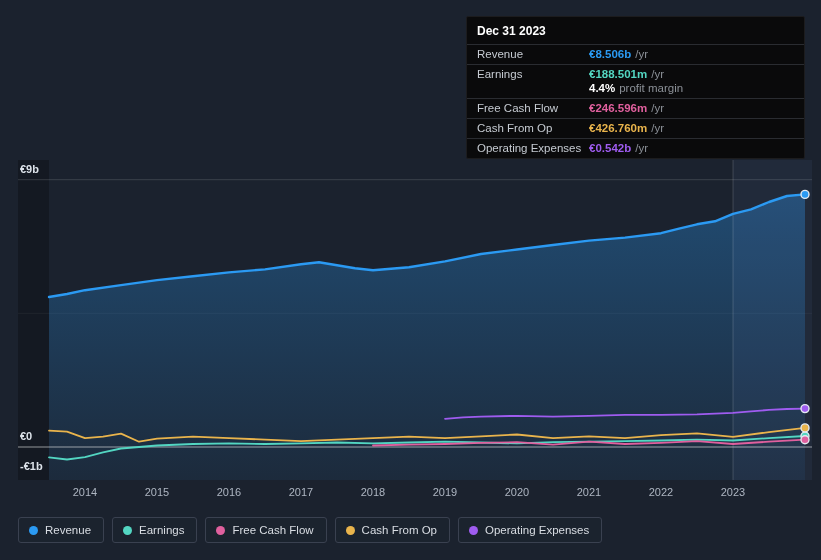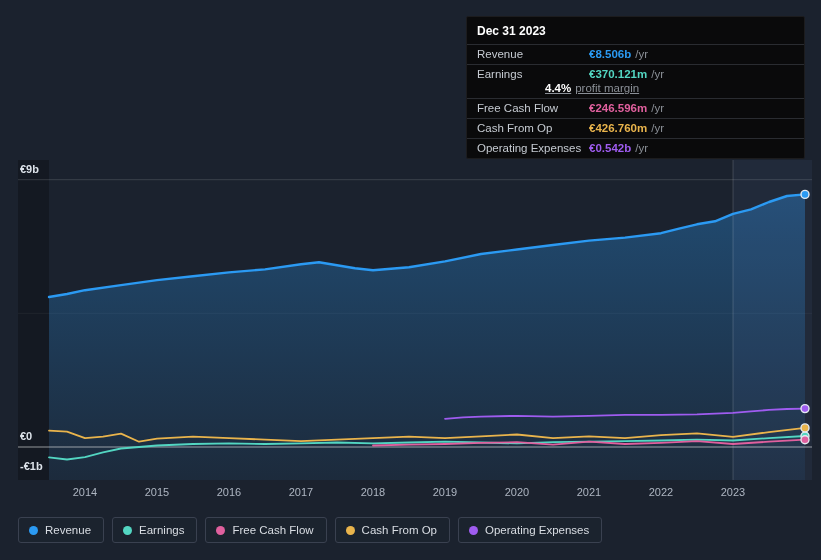--- a/index.html
+++ b/index.html
@@ -10,21 +10,21 @@
 
   
   .tooltip { position:absolute; left:466px; top:16px; width:339px; background:#0a0a0b;
              border:1px solid #1c1c1e; border-radius:2px; z-index:5; font-size:11.5px; color:#c6cbd2; }
   .tt-title { padding:7px 10px 6px 10px; font-weight:bold; color:#ffffff; font-size:12px; }
   .tt-row { border-top:1px solid #2a2c31; padding:3px 10px 4px 10px; }
   .tt-main { display:flex; align-items:baseline; }
   .tt-label { width:112px; flex:0 0 112px; color:#c6cbd2; }
   .tt-value b { font-weight:bold; }
   .tt-suffix { color:#8b9097; margin-left:4px; }
-  .tt-sub { margin-left:68px; padding-top:2px; color:#8b9097;text-decoration:underline; }
+  .tt-sub { margin-left:112px; padding-top:2px; color:#8b9097; }
   .tt-sub b { color:#ffffff; font-weight:bold; margin-right:4px; }
 
   
   .legend { position:absolute; left:18px; top:517px; display:flex; gap:8px; z-index:4; }
   .legend-item { display:flex; align-items:center; gap:7px; padding:6px 12px 6px 10px;
                  border:1px solid #3a4150; border-radius:3px; background:rgba(28,36,48,0.55);
                  color:#d9dde3; font-size:11.5px; cursor:pointer; white-space:nowrap; }
   .legend-dot { width:9px; height:9px; border-radius:50%; flex:0 0 9px; }
 </style>
 </head>
@@ -38,21 +38,21 @@
     <div class="tt-row">
       <div class="tt-main">
         <span class="tt-label">Revenue</span>
         <span class="tt-value"><b style="color: rgb(43, 154, 243);">€8.506b</b><span class="tt-suffix">/yr</span></span>
       </div>
     </div>
 
     <div class="tt-row">
       <div class="tt-main">
         <span class="tt-label">Earnings</span>
-        <span class="tt-value"><b style="color: rgb(83, 214, 194);">€370.121m</b><span class="tt-suffix">/yr</span></span>
+        <span class="tt-value"><b style="color: rgb(83, 214, 194);">€188.501m</b><span class="tt-suffix">/yr</span></span>
       </div>
       <div class="tt-sub">
         <b>4.4%</b><span>profit margin</span>
       </div>
     </div>
 
     <div class="tt-row">
       <div class="tt-main">
         <span class="tt-label">Free Cash Flow</span>
         <span class="tt-value"><b style="color: rgb(224, 96, 158); text-align: right;">€246.596m</b><span class="tt-suffix">/yr</span></span>

